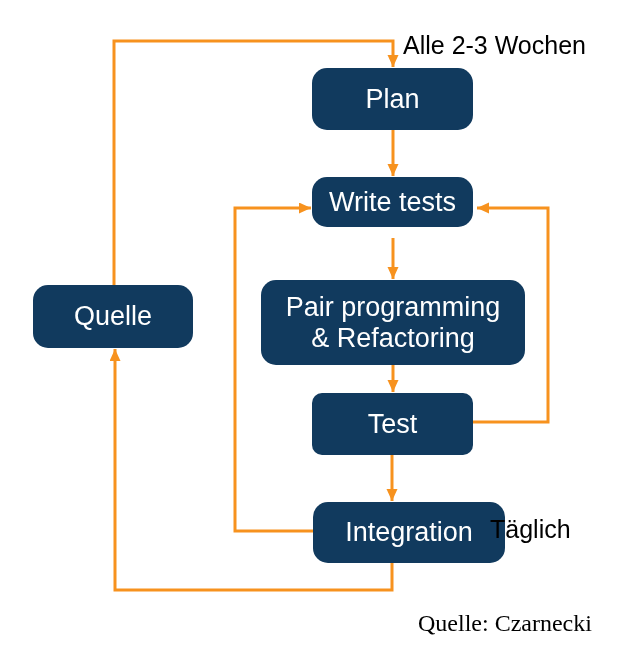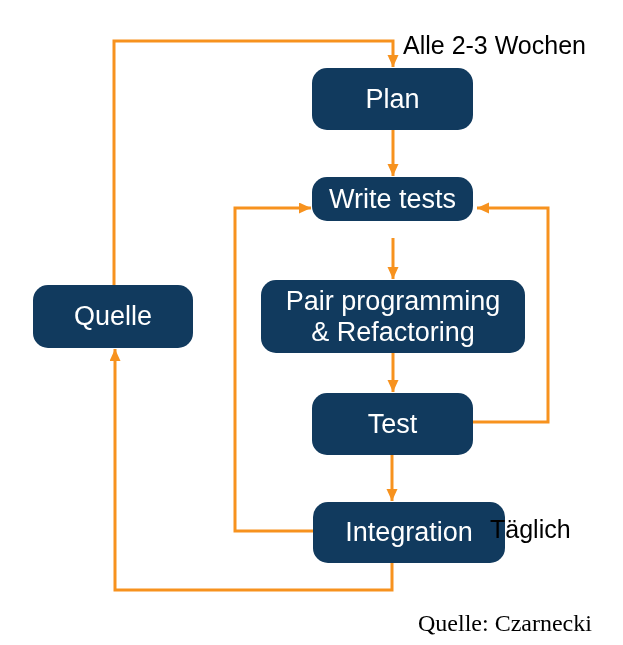--- a/index.html
+++ b/index.html
@@ -49,26 +49,26 @@
     <path d="M393 238 L393 279" marker-end="url(#ah)"></path>
     <path d="M393 353 L393 392" marker-end="url(#ah)"></path>
     <path d="M392 455 L392 501" marker-end="url(#ah)"></path>
     <path d="M473 422 L548 422 L548 208 L477 208" marker-end="url(#ah)"></path>
     <path d="M313 531 L235 531 L235 208 L311 208" marker-end="url(#ah)"></path>
     <path d="M392 563 L392 590 L115 590 L115 349" marker-end="url(#ah)"></path>
   </svg>
 
   <div class="node" style="left:312px; top:68px;  width:161px; height:62px;">Plan</div>
 
-  <div class="node" style="left:312px; top:177px; width:161px; height:44px;">Write tests</div>
+  <div class="node" style="left:312px; top:177px; width:161px; height:50px;">Write tests</div>
 
-  <div class="node" style="left:261px; top:280px; width:264px; height:73px;">Pair programming
+  <div class="node" style="left:261px; top:280px; width:264px; height:85px;">Pair programming
 &amp; Refactoring</div>
 
-  <div class="node" style="left:312px; top:393px; width:161px; height:62px;">Test</div>
+  <div class="node" style="left:312px; top:393px; width:161px; height:62px;border-radius:10px;">Test</div>
 
   <div class="node" style="left:313px; top:502px; width:192px; height:61px;">Integration</div>
 
   <div class="node" style="left:33px;  top:285px; width:160px; height:63px;">Quelle</div>
 
   <div class="ann" style="left:403px; top:7px;margin-top:24px;">Alle 2-3 Wochen</div>
 
   <div class="ann" style="left:490px; top:515px;">Täglich</div>
 
   <div class="ann src" style="left:418px; top:610px;">Quelle: Czarnecki</div>

